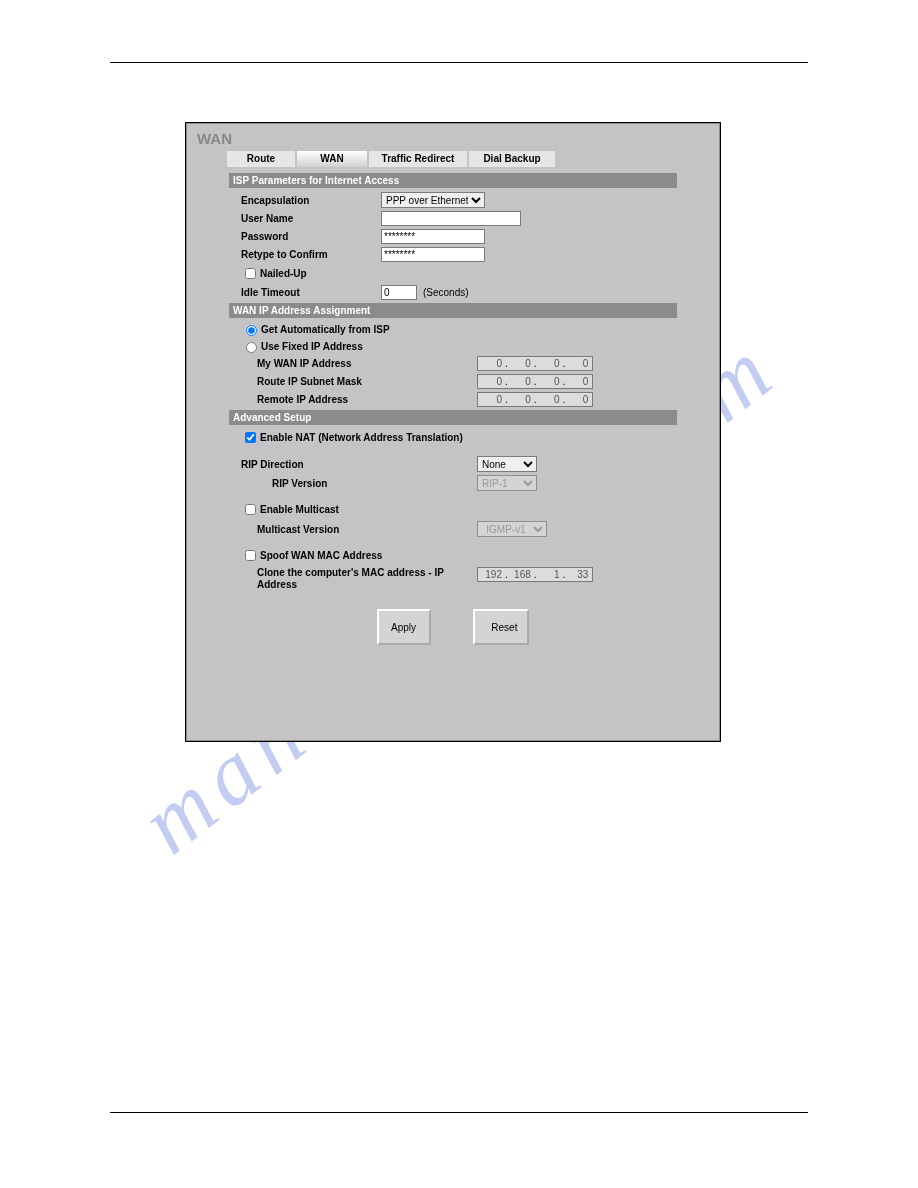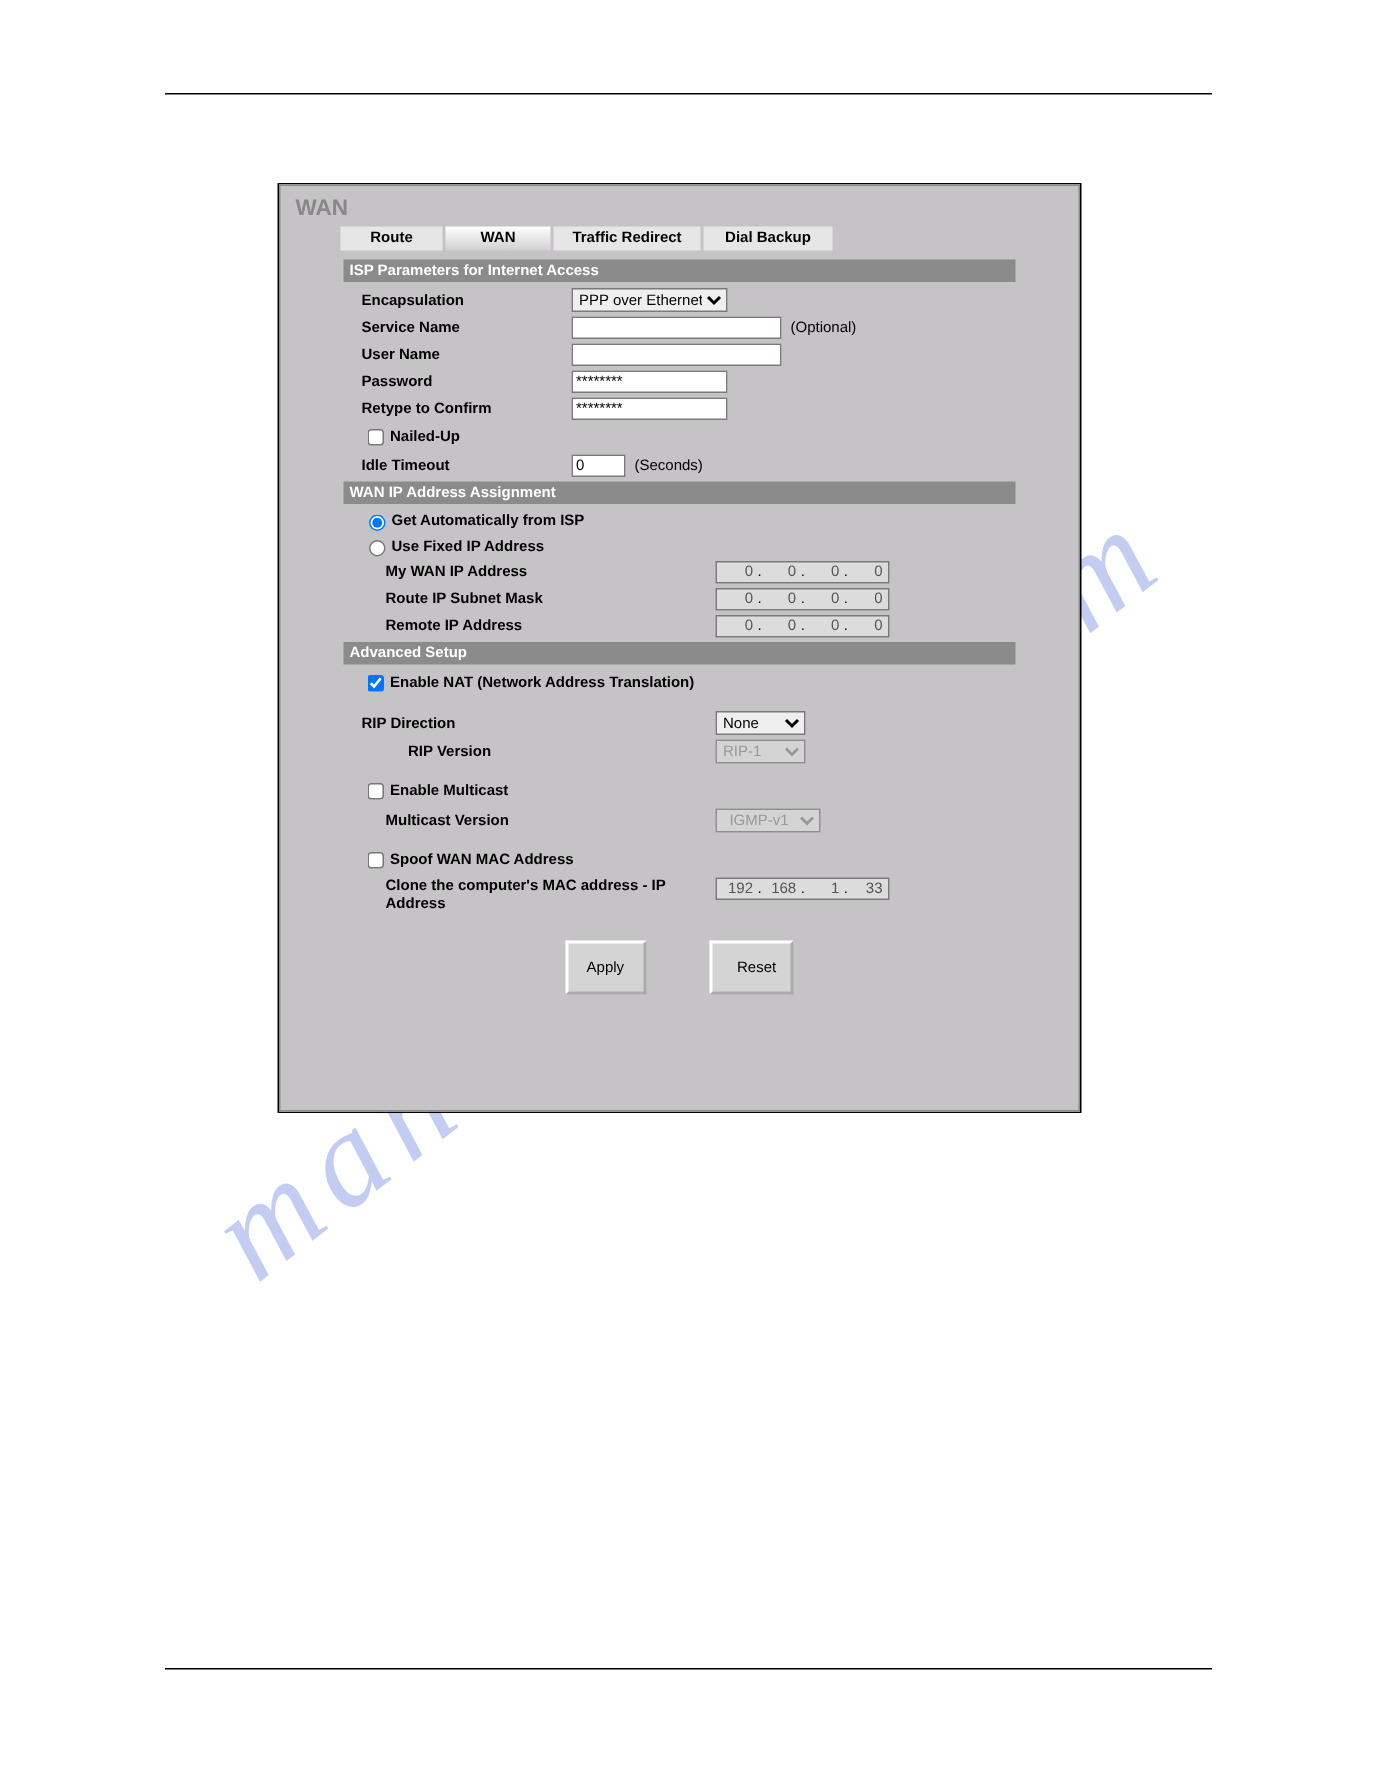--- a/index.html
+++ b/index.html
@@ -91,25 +91,20 @@
 
         <div class="sect-head">ISP Parameters for Internet Access</div>
 
         <div class="row">
           <span class="lbl">Encapsulation</span>
           <select class="sel" style="width:104px;">
             <option>PPP over Ethernet</option>
           </select>
         </div>
         <div class="row">
-          <span class="lbl">Service Name</span>
-          <input class="txt w140" value="" style="">
-          <span class="aux">(Optional)</span>
-        </div>
-        <div class="row">
           <span class="lbl">User Name</span>
           <input class="txt w140" value="" style="">
         </div>
         <div class="row">
           <span class="lbl">Password</span>
           <input class="txt w104" value="********" style="">
         </div>
         <div class="row">
           <span class="lbl">Retype to Confirm</span>
           <input class="txt w104" value="********" style="">

